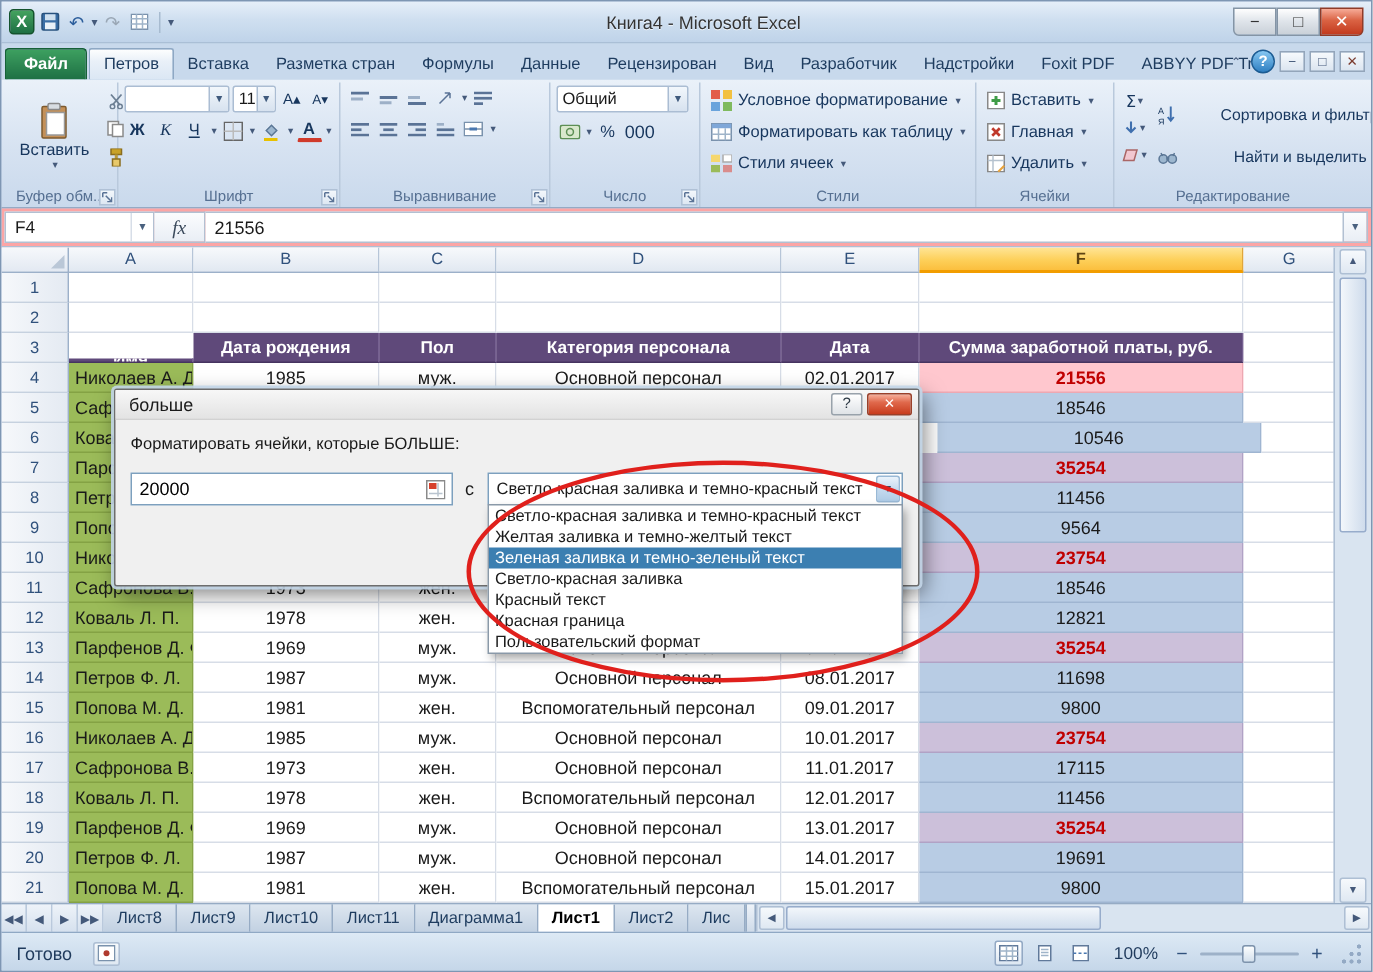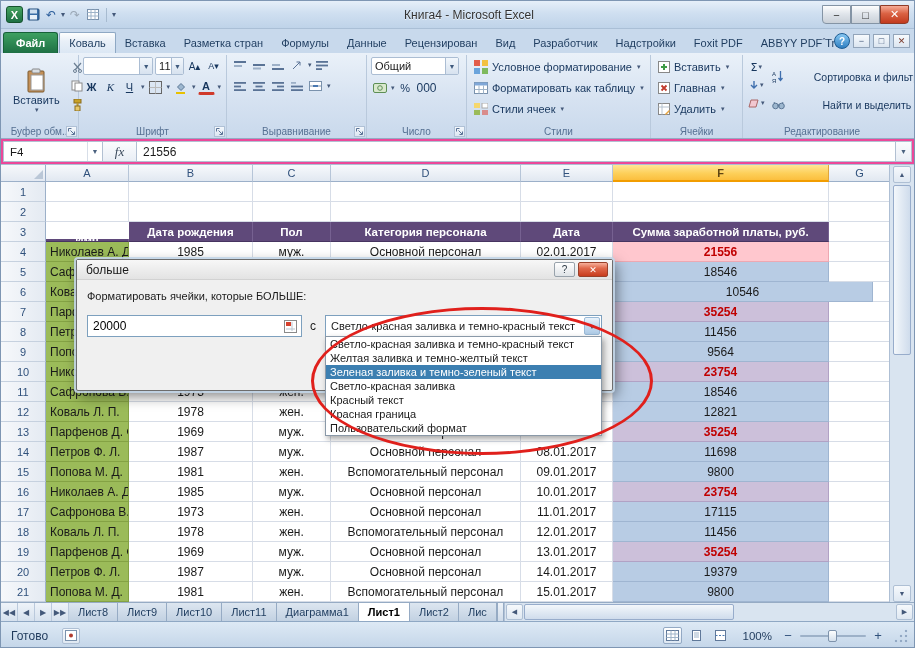--- a/index.html
+++ b/index.html
@@ -43,21 +43,21 @@
 .caret{font-size:7px;color:#44597a;margin-left:1px;}
 .combo{background:#fff;border:1px solid #abbdd3;height:18px;display:flex;align-items:center;font-size:11px;padding-left:3px;border-radius:2px;overflow:hidden;white-space:nowrap;}
 .combo .arrow{margin-left:auto;width:13px;height:100%;background:linear-gradient(#f2f7fc,#d7e2ef);border-left:1px solid #abbdd3;display:flex;align-items:center;justify-content:center;font-size:7px;color:#3f5a7d;flex:none;}
 .stackbtn{display:flex;align-items:center;gap:4px;height:20px;font-size:11px;color:#17365d;padding:0 3px;white-space:nowrap;}
 .fc-bold{font-weight:bold;}
 .fc-italic{font-style:italic;font-family:"Liberation Serif",serif;}
 .fc-under{text-decoration:underline;}
 .acolor{font-weight:bold;border-bottom:3px solid #d03a2b;line-height:11px;}
 
 
-.formula-bar{height:26px;background:#ec4899;border-bottom:1px solid #aebfd4;display:flex;align-items:stretch;padding:2px 2px;}
+.formula-bar{height:26px;background:#fca5a5;border-bottom:1px solid #aebfd4;display:flex;align-items:stretch;padding:2px 2px;}
 .name-box{width:100px;background:#fff;border:1px solid #b2c0d2;display:flex;align-items:center;padding-left:6px;font-size:11.5px;}
 .nb-arrow{margin-left:auto;width:15px;align-self:stretch;display:flex;align-items:center;justify-content:center;font-size:7px;color:#4a617f;border-left:1px solid #d7dee8;}
 .fx{width:34px;display:flex;align-items:center;justify-content:center;font-style:italic;font-family:"Liberation Serif",serif;font-size:13px;color:#3b4a5c;border:1px solid #b2c0d2;border-left:none;background:linear-gradient(#fbfcfe,#e9eef5);}
 .fb-input{flex:1;background:#fff;border:1px solid #b2c0d2;border-left:none;display:flex;align-items:center;padding-left:6px;font-size:12px;}
 .fb-exp{width:16px;border:1px solid #b2c0d2;border-left:none;background:linear-gradient(#fbfcfe,#e9eef5);display:flex;align-items:center;justify-content:center;font-size:7px;color:#4a617f;}
 
 
 .workspace{position:relative;height:437px;background:#fff;overflow:hidden;}
 .g-row{display:flex;height:20px;}
 .g-headrow{height:17px;}
@@ -165,21 +165,21 @@
     <div class="title-text">Книга4  -  Microsoft Excel</div>
     <div class="winbtns">
       <span class="wbtn min">−</span>
       <span class="wbtn">□</span>
       <span class="wbtn close">✕</span>
     </div>
   </div>
 
   <div class="ribbon-tabs">
     <div class="rtab file">Файл</div>
-      <div class="rtab active">Коваль</div>
+      <div class="rtab active">Петров</div>
       <div class="rtab">Вставка</div>
       <div class="rtab">Разметка стран</div>
       <div class="rtab">Формулы</div>
       <div class="rtab">Данные</div>
       <div class="rtab">Рецензирован</div>
       <div class="rtab">Вид</div>
       <div class="rtab">Разработчик</div>
       <div class="rtab">Надстройки</div>
       <div class="rtab">Foxit PDF</div>
       <div class="rtab">ABBYY PDF Trar</div>
@@ -596,21 +596,21 @@
           <div class="g-cell ctr sal-blue" style="width: 216px;">18546</div>
           <div class="g-cell" style="width: 62px;"></div>
         </div>
         <div class="g-row">
           <div class="g-gutter">6</div>
           <div class="g-cell cname" style="width: 83px;">Коваль Л. П.</div>
           <div class="g-cell ctr" style="width: 124px;">1978</div>
           <div class="g-cell ctr" style="width: 78px;">жен.</div>
           <div class="g-cell ctr" style="width: 190px;">Вспомогательный персонал</div>
           <div class="g-cell ctr" style="width: 92px;">04.01.2017</div>
-          <div class="g-cell ctr sal-blue" style="width: 260px;">10546</div>
+          <div class="g-cell ctr sal-blue" style="width: 216px; margin-left: 12px;">10546</div>
           <div class="g-cell" style="width: 62px;"></div>
         </div>
         <div class="g-row">
           <div class="g-gutter">7</div>
           <div class="g-cell cname" style="width: 83px;">Парфенов Д. Ф.</div>
           <div class="g-cell ctr" style="width: 124px;">1969</div>
           <div class="g-cell ctr" style="width: 78px;">муж.</div>
           <div class="g-cell ctr" style="width: 190px;">Основной персонал</div>
           <div class="g-cell ctr" style="width: 92px;">05.01.2017</div>
           <div class="g-cell ctr sal-purple" style="width: 216px;">35254</div>
@@ -736,21 +736,21 @@
           <div class="g-cell ctr sal-purple" style="width: 216px;">35254</div>
           <div class="g-cell" style="width: 62px;"></div>
         </div>
         <div class="g-row">
           <div class="g-gutter">20</div>
           <div class="g-cell cname" style="width: 83px;">Петров Ф. Л.</div>
           <div class="g-cell ctr" style="width: 124px;">1987</div>
           <div class="g-cell ctr" style="width: 78px;">муж.</div>
           <div class="g-cell ctr" style="width: 190px;">Основной персонал</div>
           <div class="g-cell ctr" style="width: 92px;">14.01.2017</div>
-          <div class="g-cell ctr sal-blue" style="width: 216px;">19379</div>
+          <div class="g-cell ctr sal-blue" style="width: 216px;">19691</div>
           <div class="g-cell" style="width: 62px;"></div>
         </div>
         <div class="g-row">
           <div class="g-gutter">21</div>
           <div class="g-cell cname" style="width: 83px;">Попова М. Д.</div>
           <div class="g-cell ctr" style="width: 124px;">1981</div>
           <div class="g-cell ctr" style="width: 78px;">жен.</div>
           <div class="g-cell ctr" style="width: 190px;">Вспомогательный персонал</div>
           <div class="g-cell ctr" style="width: 92px;">15.01.2017</div>
           <div class="g-cell ctr sal-blue" style="width: 216px;">9800</div>

